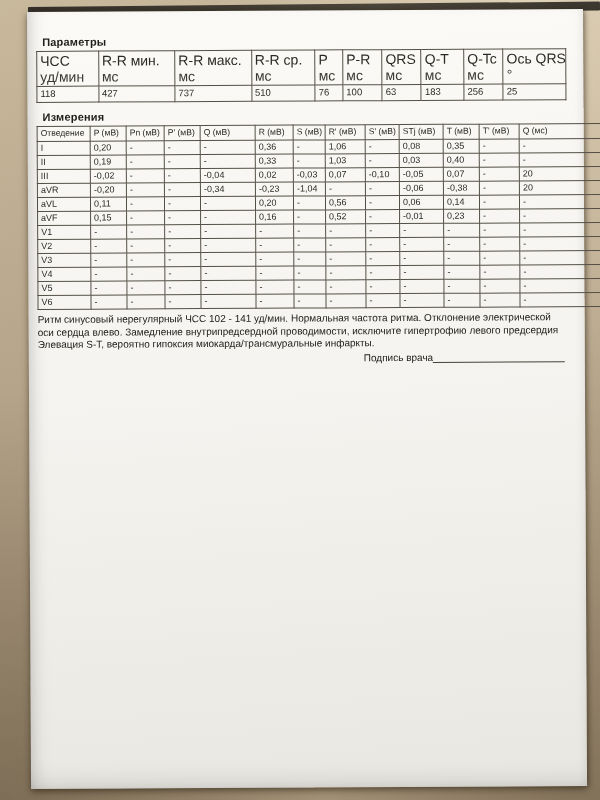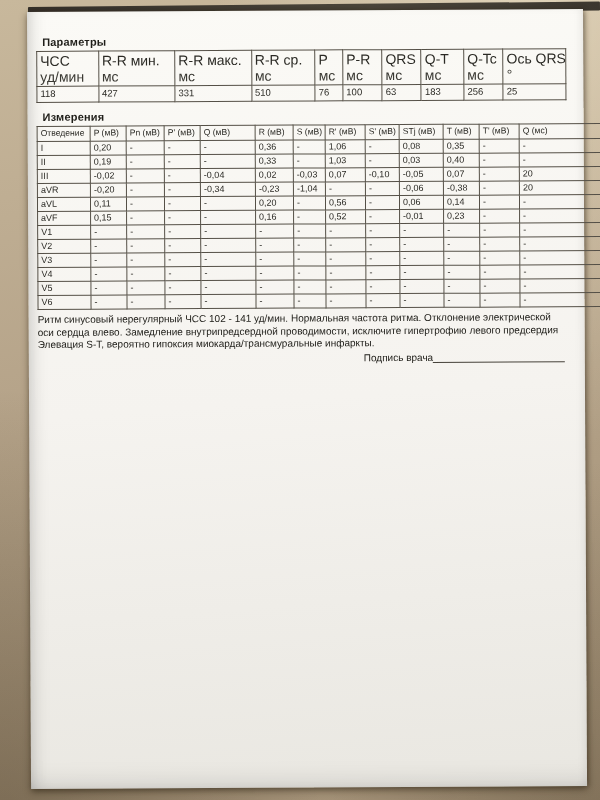--- a/index.html
+++ b/index.html
@@ -136,21 +136,21 @@
               <th>
                 <div class="hname">Ось QRS</div>
                 <div class="hunit">°</div>
               </th>
             </tr>
         </thead>
         <tbody>
           <tr>
               <td>118</td>
               <td>427</td>
-              <td>331</td>
+              <td>737</td>
               <td>510</td>
               <td>76</td>
               <td>100</td>
               <td>63</td>
               <td>183</td>
               <td>256</td>
               <td>25</td>
             </tr>
         </tbody>
       </table>

